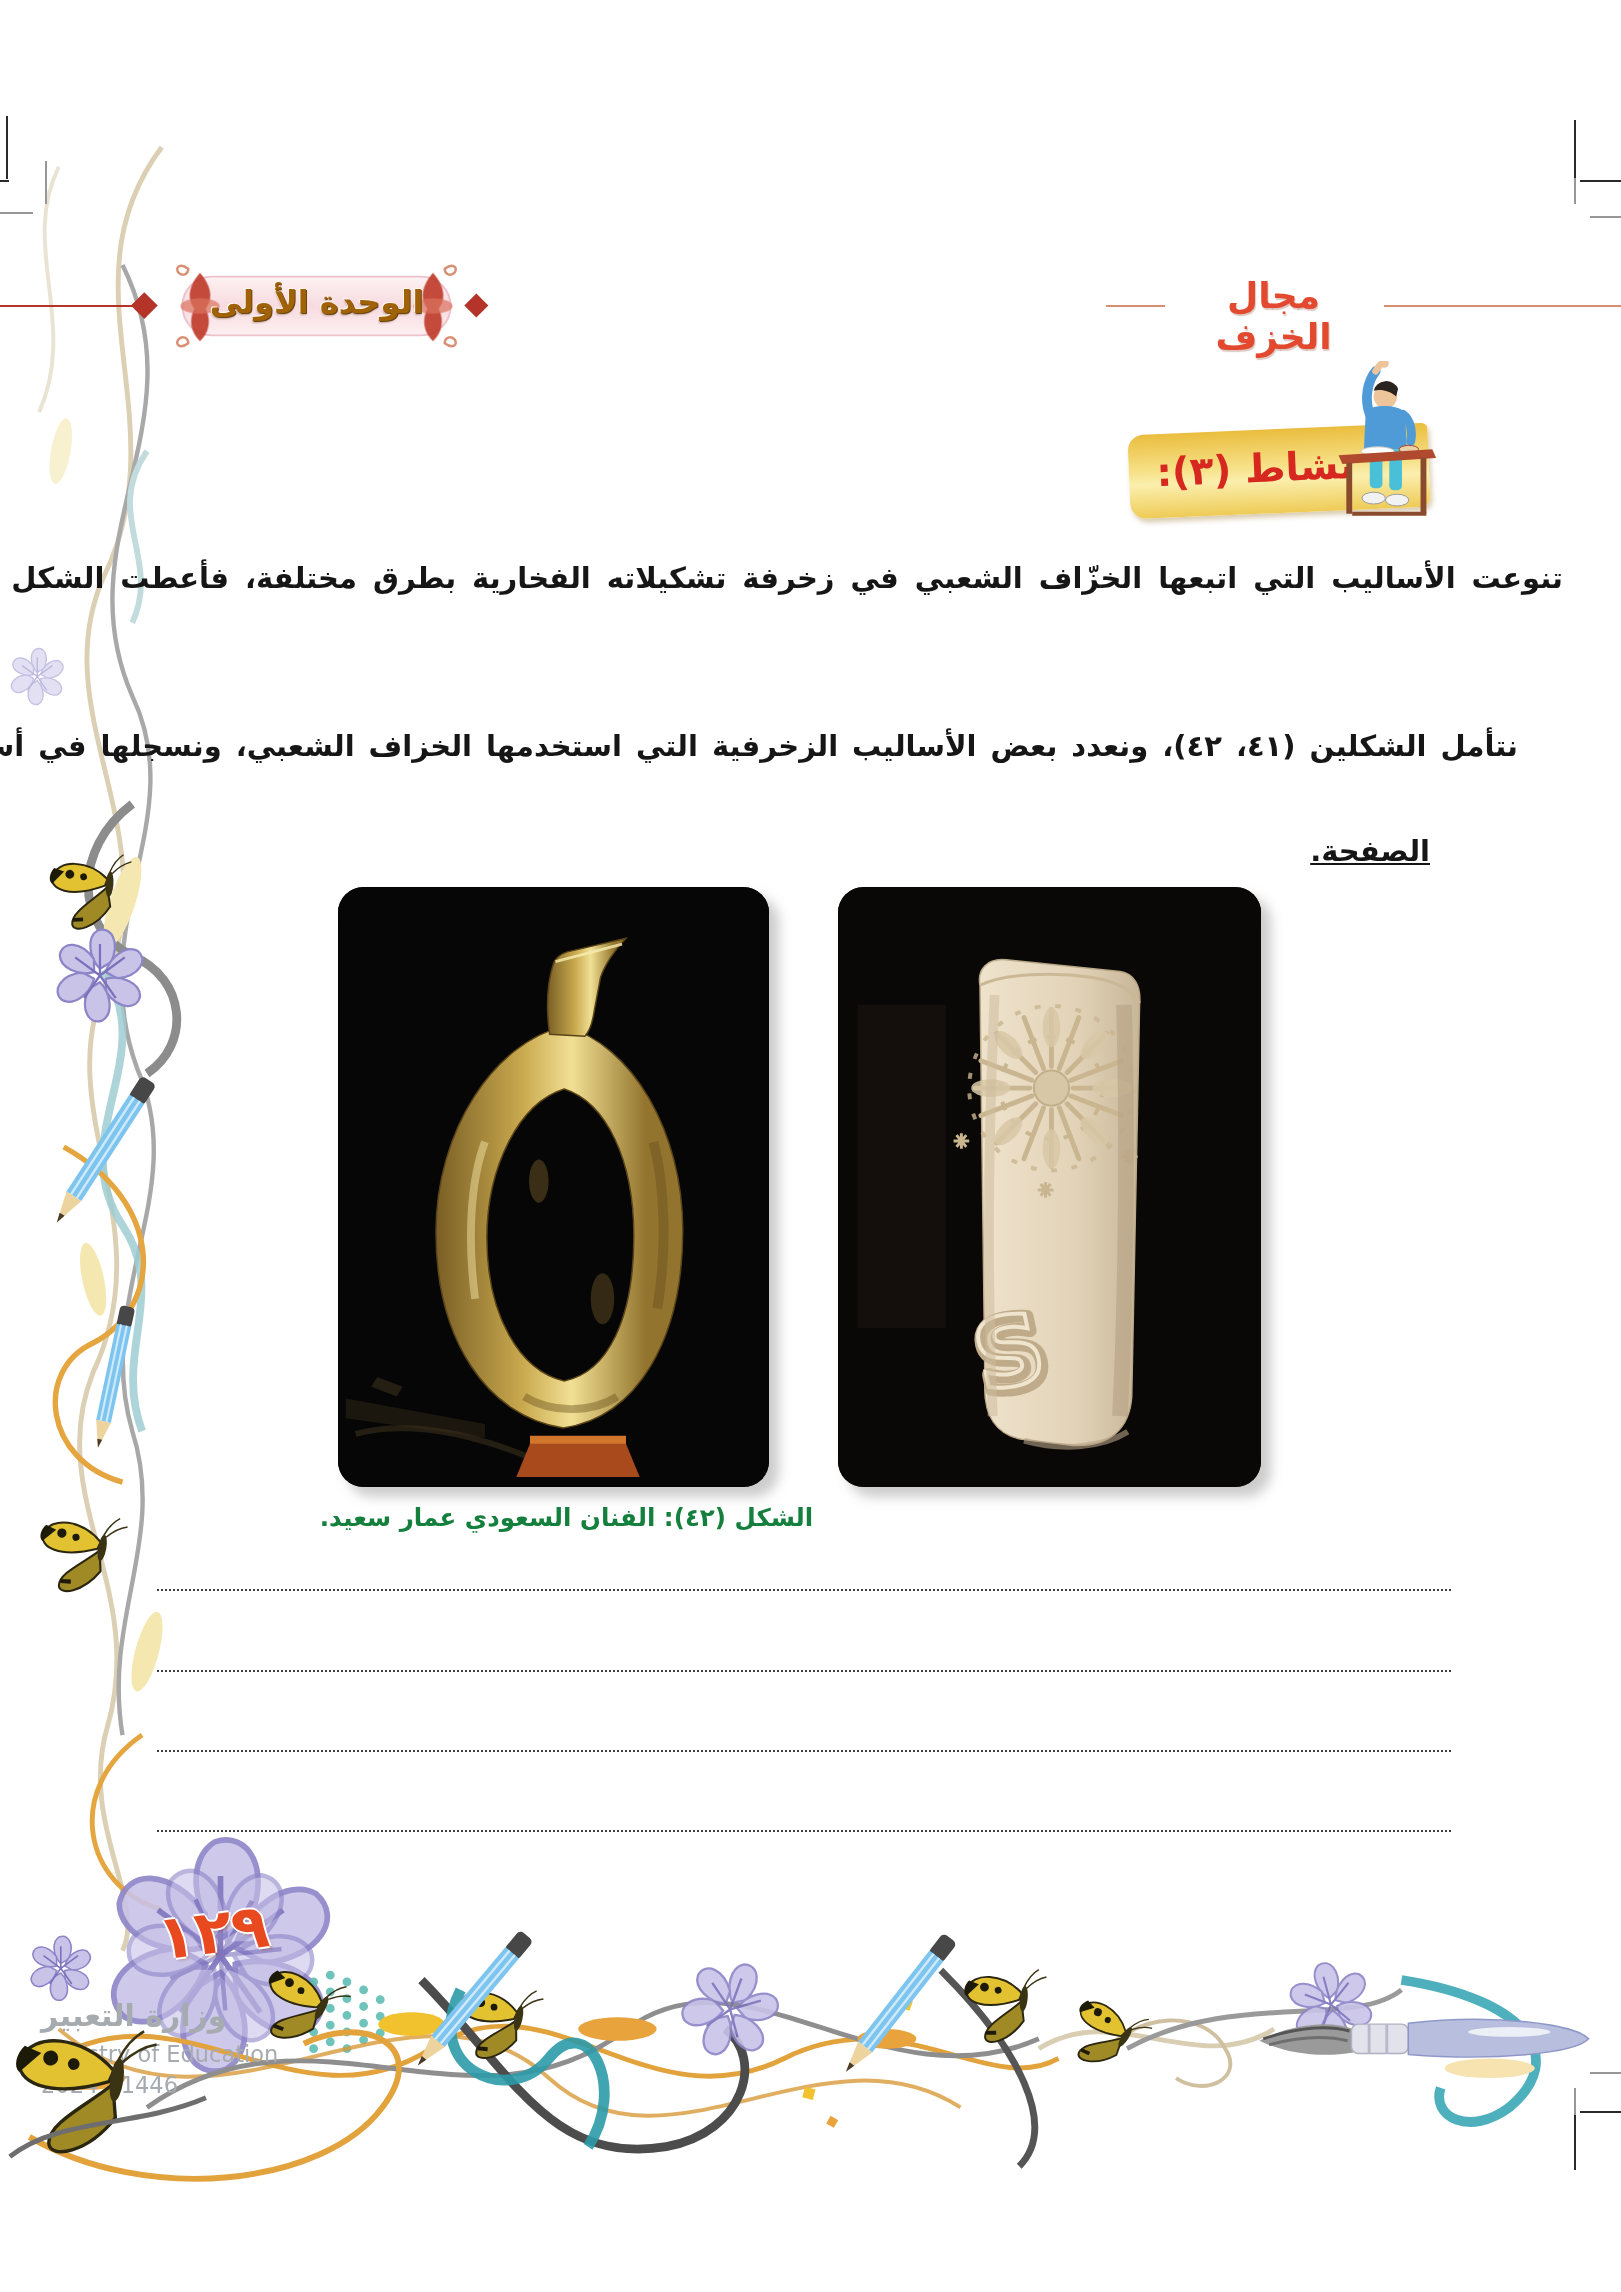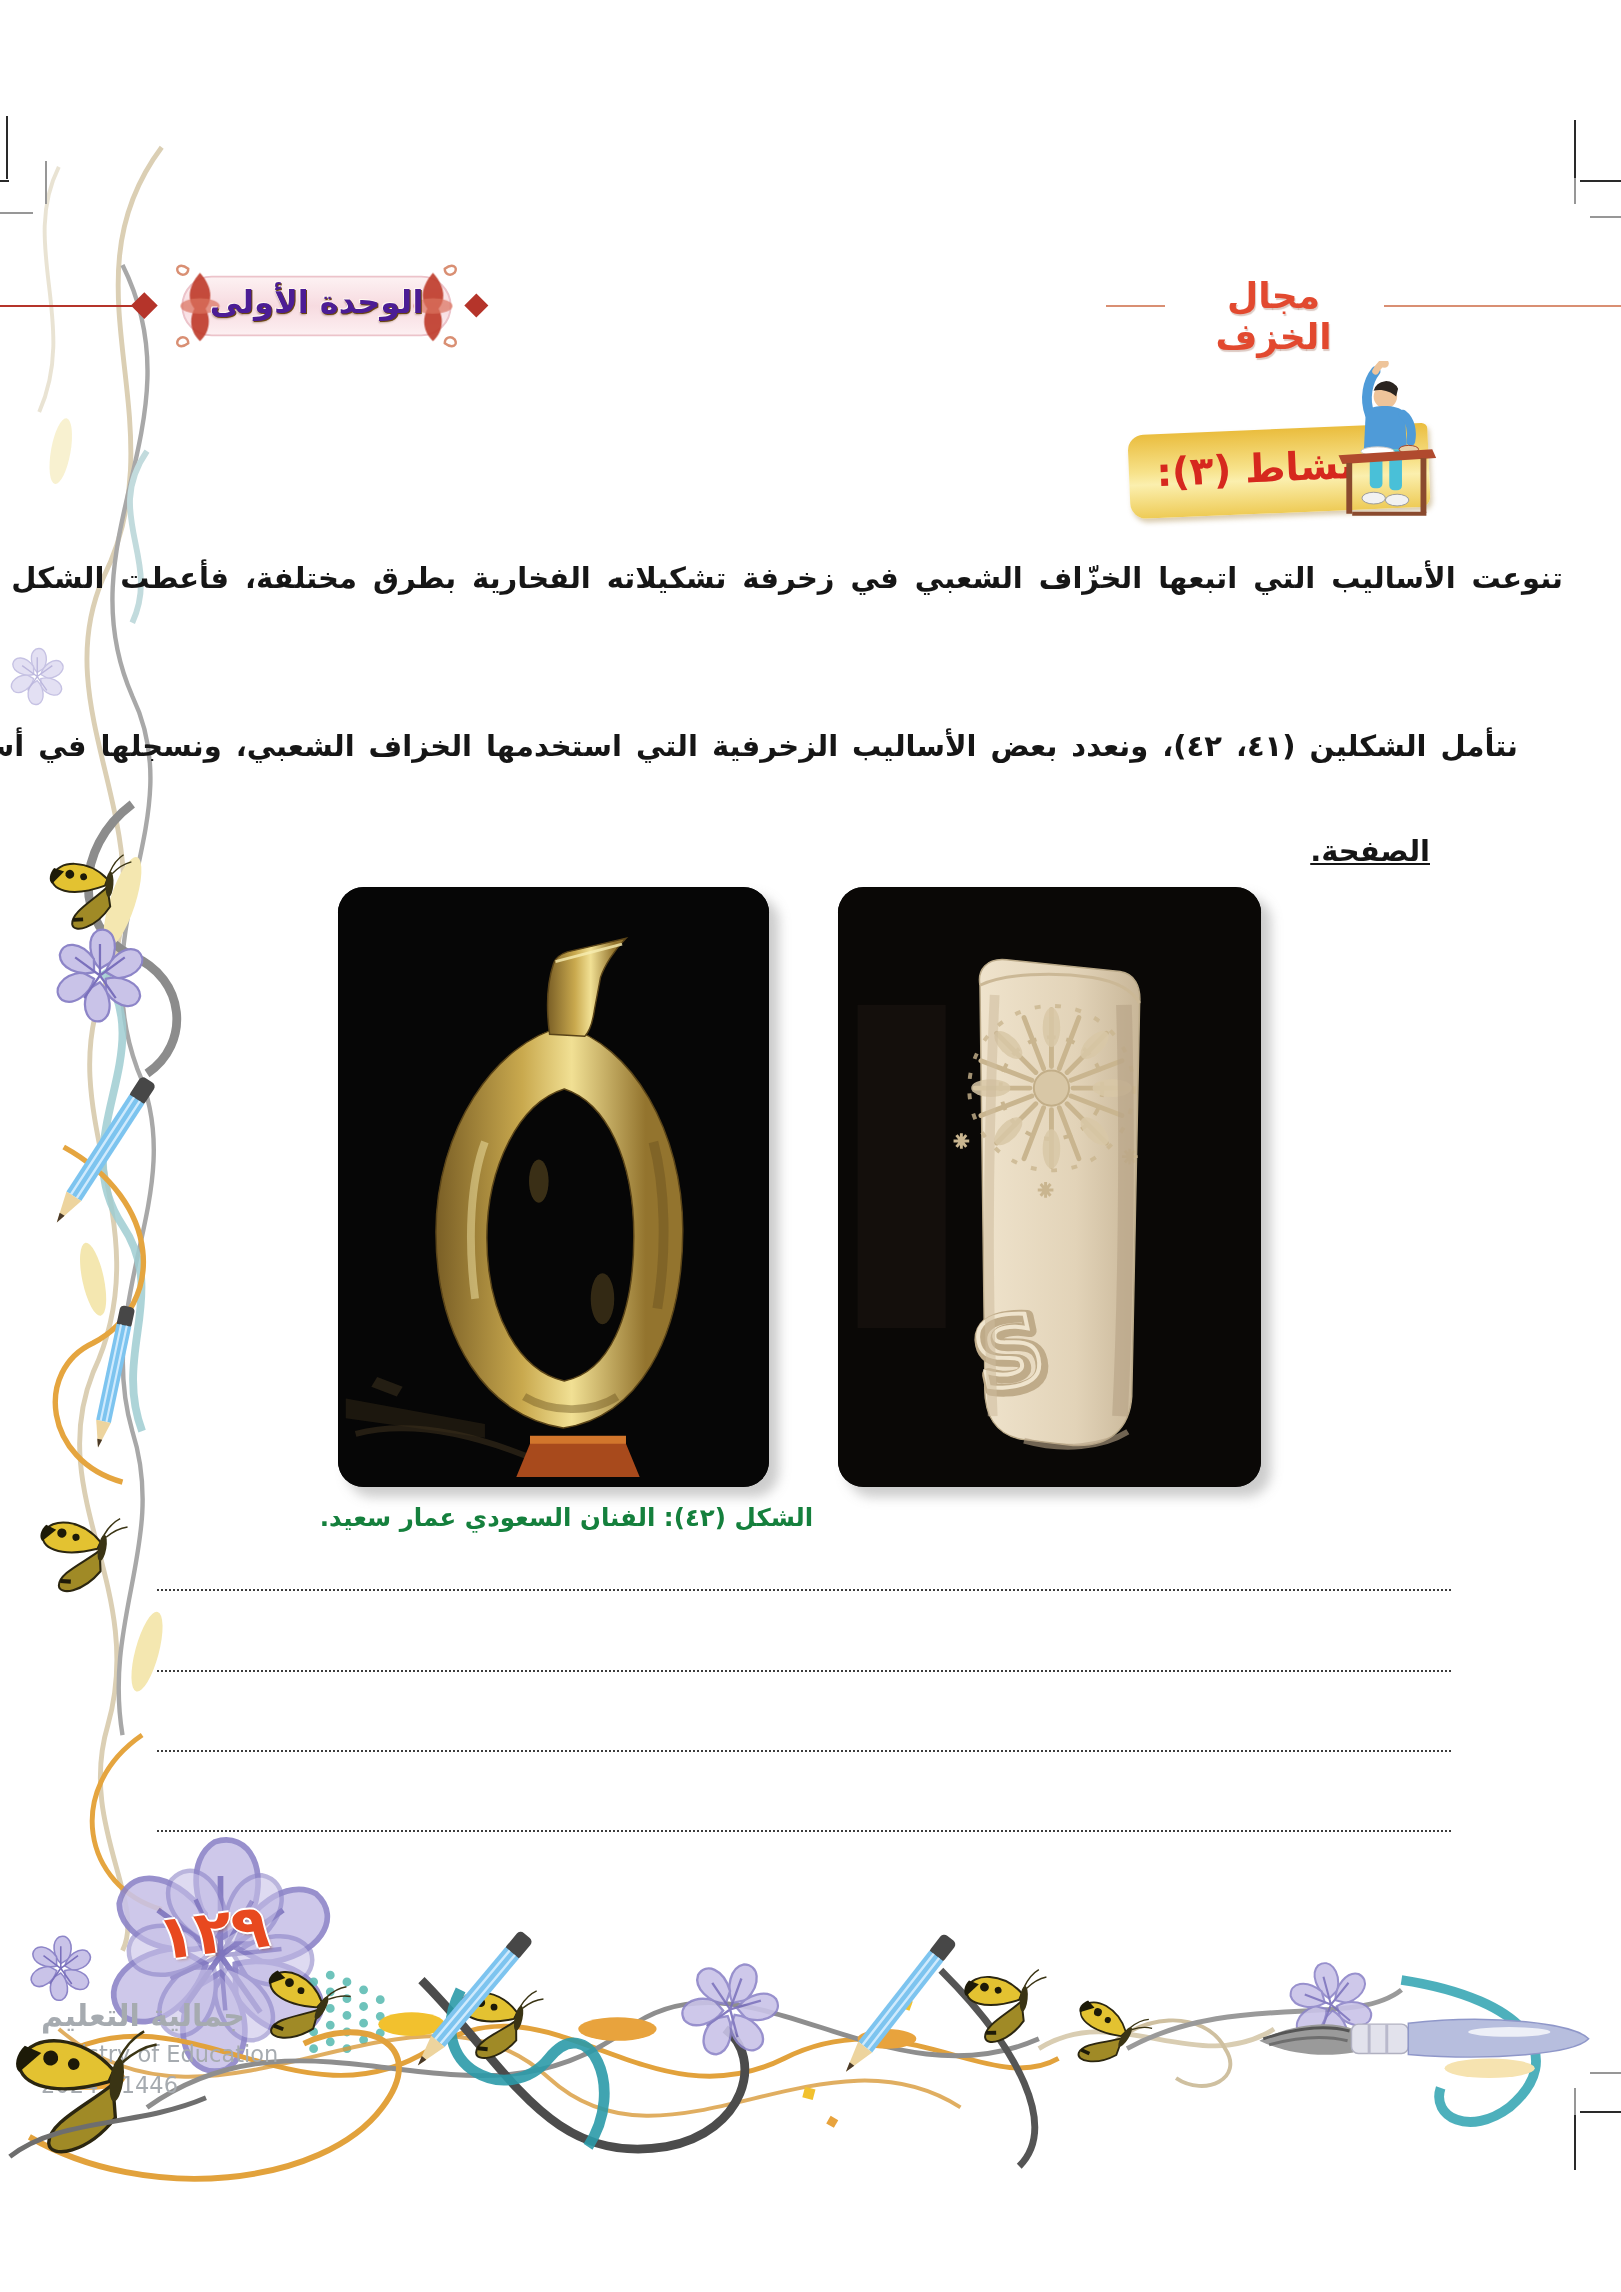--- a/index.html
+++ b/index.html
@@ -7,21 +7,21 @@
         font-family:"DejaVu Sans",sans-serif;}
   
   .cm{position:absolute;background:#2a2a2a;}
   .cm.gray{background:#979797;}
   
   .unit-line{position:absolute;left:0;top:305px;width:143px;height:2px;background:#b5342a;}
   .unit-arrow{position:absolute;left:135px;top:296px;width:18.6px;height:18.6px;background:#b5342a;transform:rotate(45deg);}
   .unit-arrow.right{left:468px;top:297px;width:16.7px;height:16.7px;}
   .unit-banner-svg{position:absolute;left:153px;top:255px;}
   .unit-banner-text{position:absolute;left:196px;top:283px;width:241px;text-align:center;direction:rtl;
-      font-size:32px;font-weight:bold;color:#4c1d95;
+      font-size:32px;font-weight:bold;color:#a16207;
       text-shadow:1px 1px 0 #6b4613,-1px -1px 0 #fff8f0,0 2px 2px rgba(90,50,10,.35);}
   .section-title{position:absolute;left:1168px;top:275px;width:211px;text-align:center;direction:rtl;
       font-size:36px;font-weight:bold;color:#e2492f;text-shadow:1px 2px 1px rgba(120,40,10,.25);}
   .hline{position:absolute;top:305px;height:2px;background:#d98f73;}
   
   .activity-banner{position:absolute;left:1129px;top:429px;width:300px;height:84px;
       background:linear-gradient(180deg,#eabd3e 0%,#f7e28a 45%,#fbefae 60%,#eecb56 100%);
       border-radius:15.7px 5.9px 9.8px 15.7px;transform:rotate(-2.4deg);
       box-shadow:2px 3.9px 4.9px rgba(150,110,30,.35);}
   .activity-label{position:absolute;left:27.4px;top:15.7px;direction:rtl;font-size:39px;font-weight:bold;color:#d6281e;}
@@ -312,21 +312,21 @@
   </div>
 
   <div class="cap cap42">الشكل (٤٢): الفنان السعودي عمار سعيد.</div>
 
   <div class="dots" style="top:1589px;"></div>
   <div class="dots" style="top:1670px;"></div>
   <div class="dots" style="top:1750px;"></div>
   <div class="dots" style="top:1830px;"></div>
 
   <div class="page-number">١٢٩</div>
-  <div class="ministry m-ar">جمالية التعليم</div>
+  <div class="ministry m-ar">وزارة التعبير</div>
   <div class="ministry m-en">Ministry of Education</div>
   <div class="ministry m-yr">2024 - 1446</div>
 
   <svg class="deco" width="255" height="216" viewBox="0 0 260 220" style="left:0;top:1980px;">
     <g transform="translate(120,95) rotate(-10) scale(1.7)">
       <path d="M-2,-2 C-16,-26 -46,-34 -56,-18 C-62,-6 -44,8 -6,4 Z" fill="#e3c231" stroke="#2b2610" stroke-width="2"></path>
       <path d="M-52,-26 C-58,-22 -61,-15 -58,-11 L-43,-20 Z" fill="#1d1a08"></path>
       <circle cx="-38" cy="-16" r="4.5" fill="#1d1a08"></circle>
       <circle cx="-25" cy="-10" r="3.5" fill="#1d1a08"></circle>
       <path d="M-4,6 C-22,16 -46,22 -48,34 C-49,44 -26,44 -6,26 Z" fill="#a08a26" stroke="#2b2610" stroke-width="2"></path>

